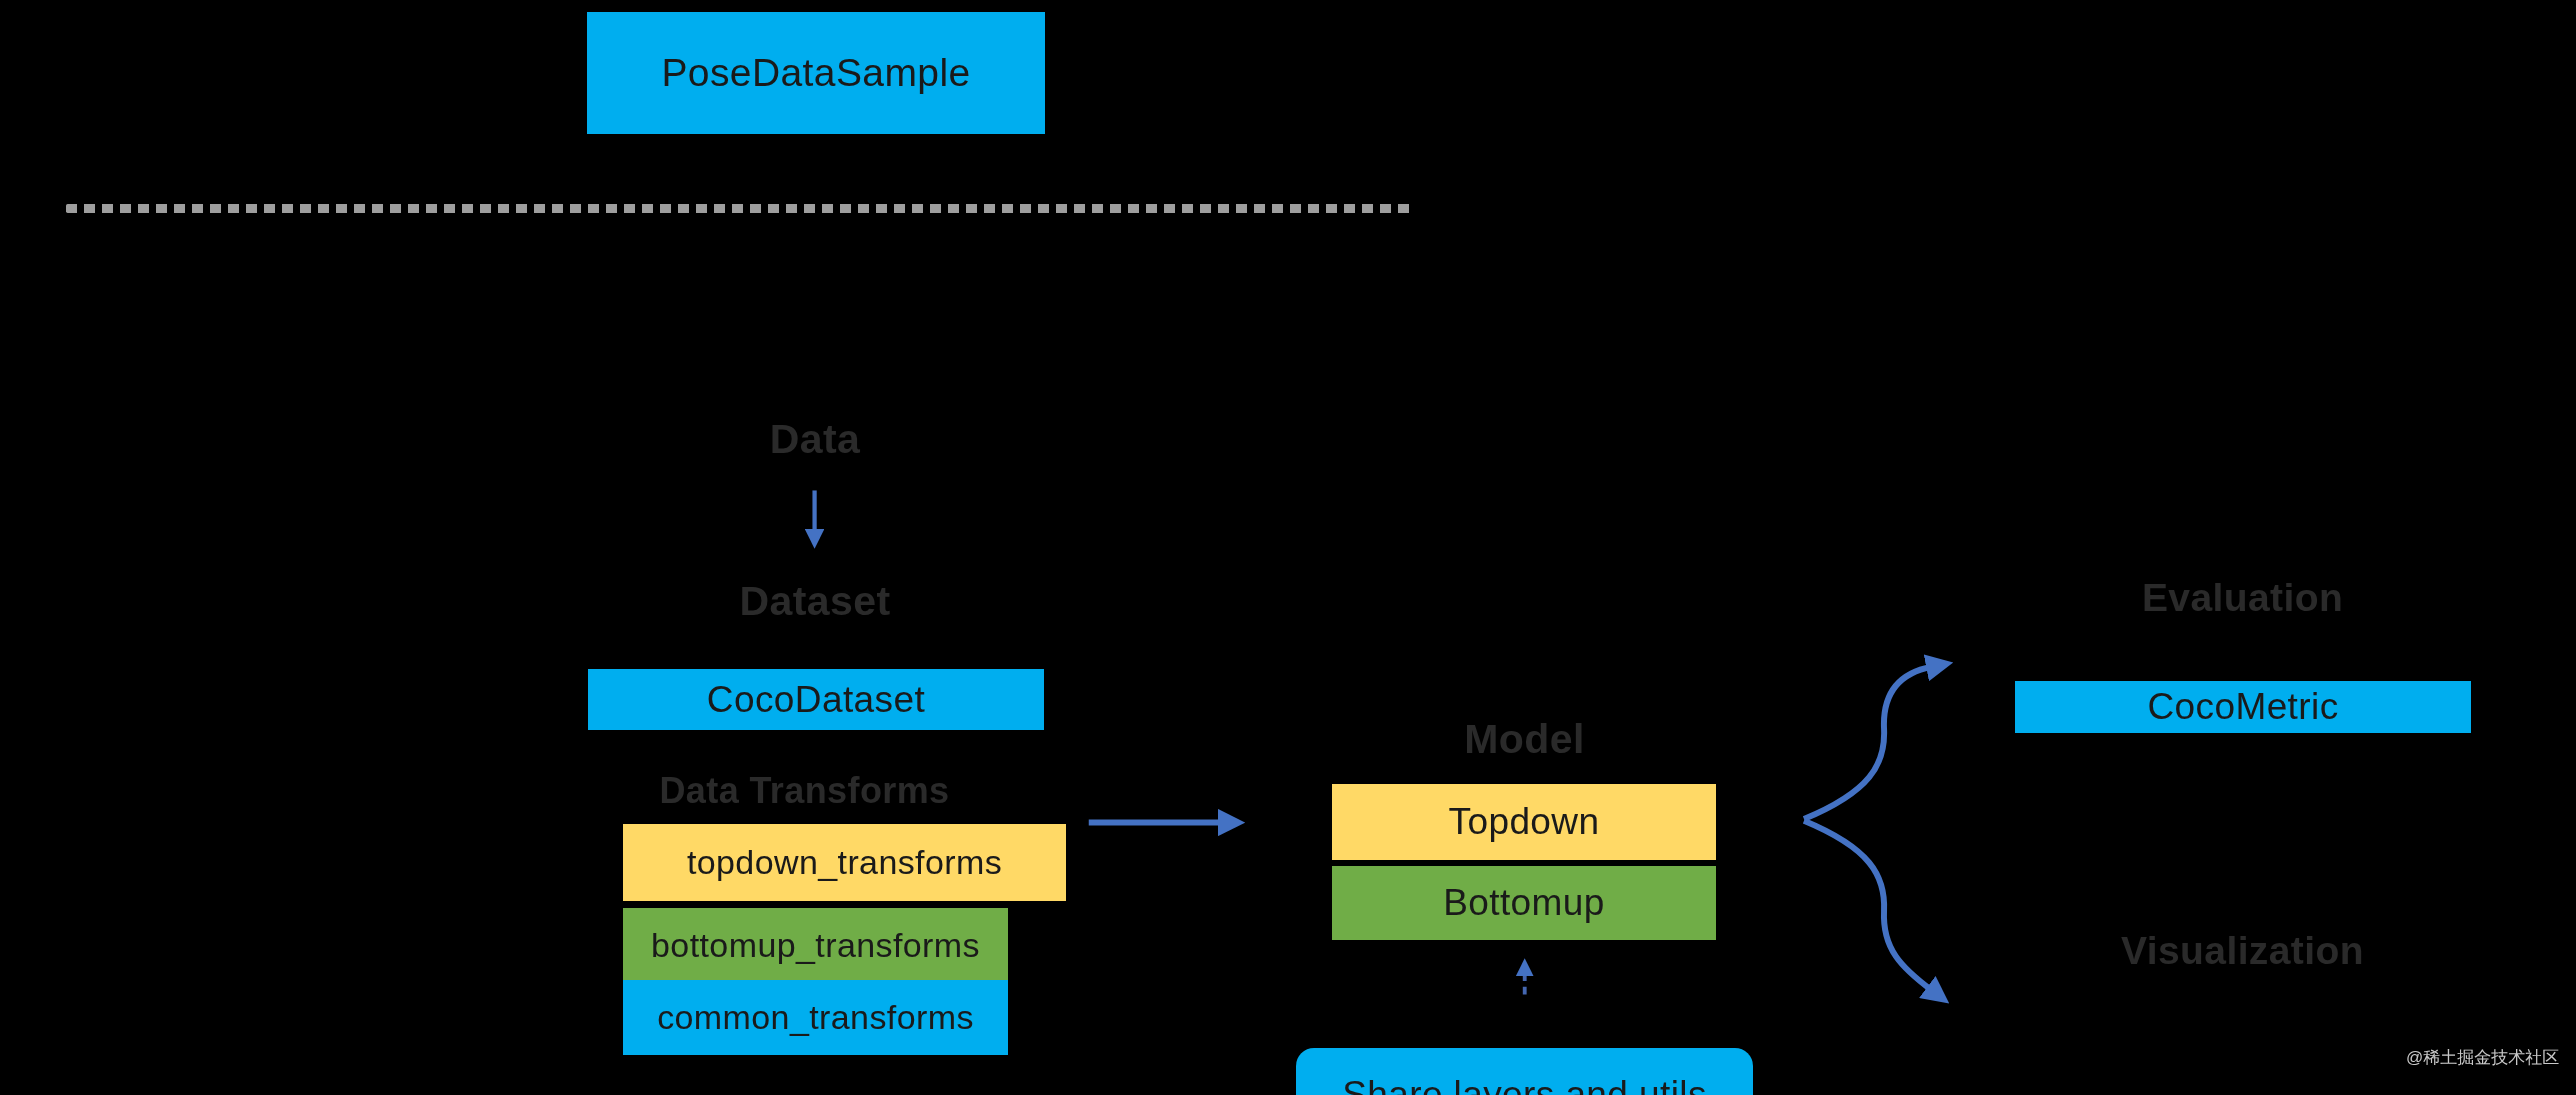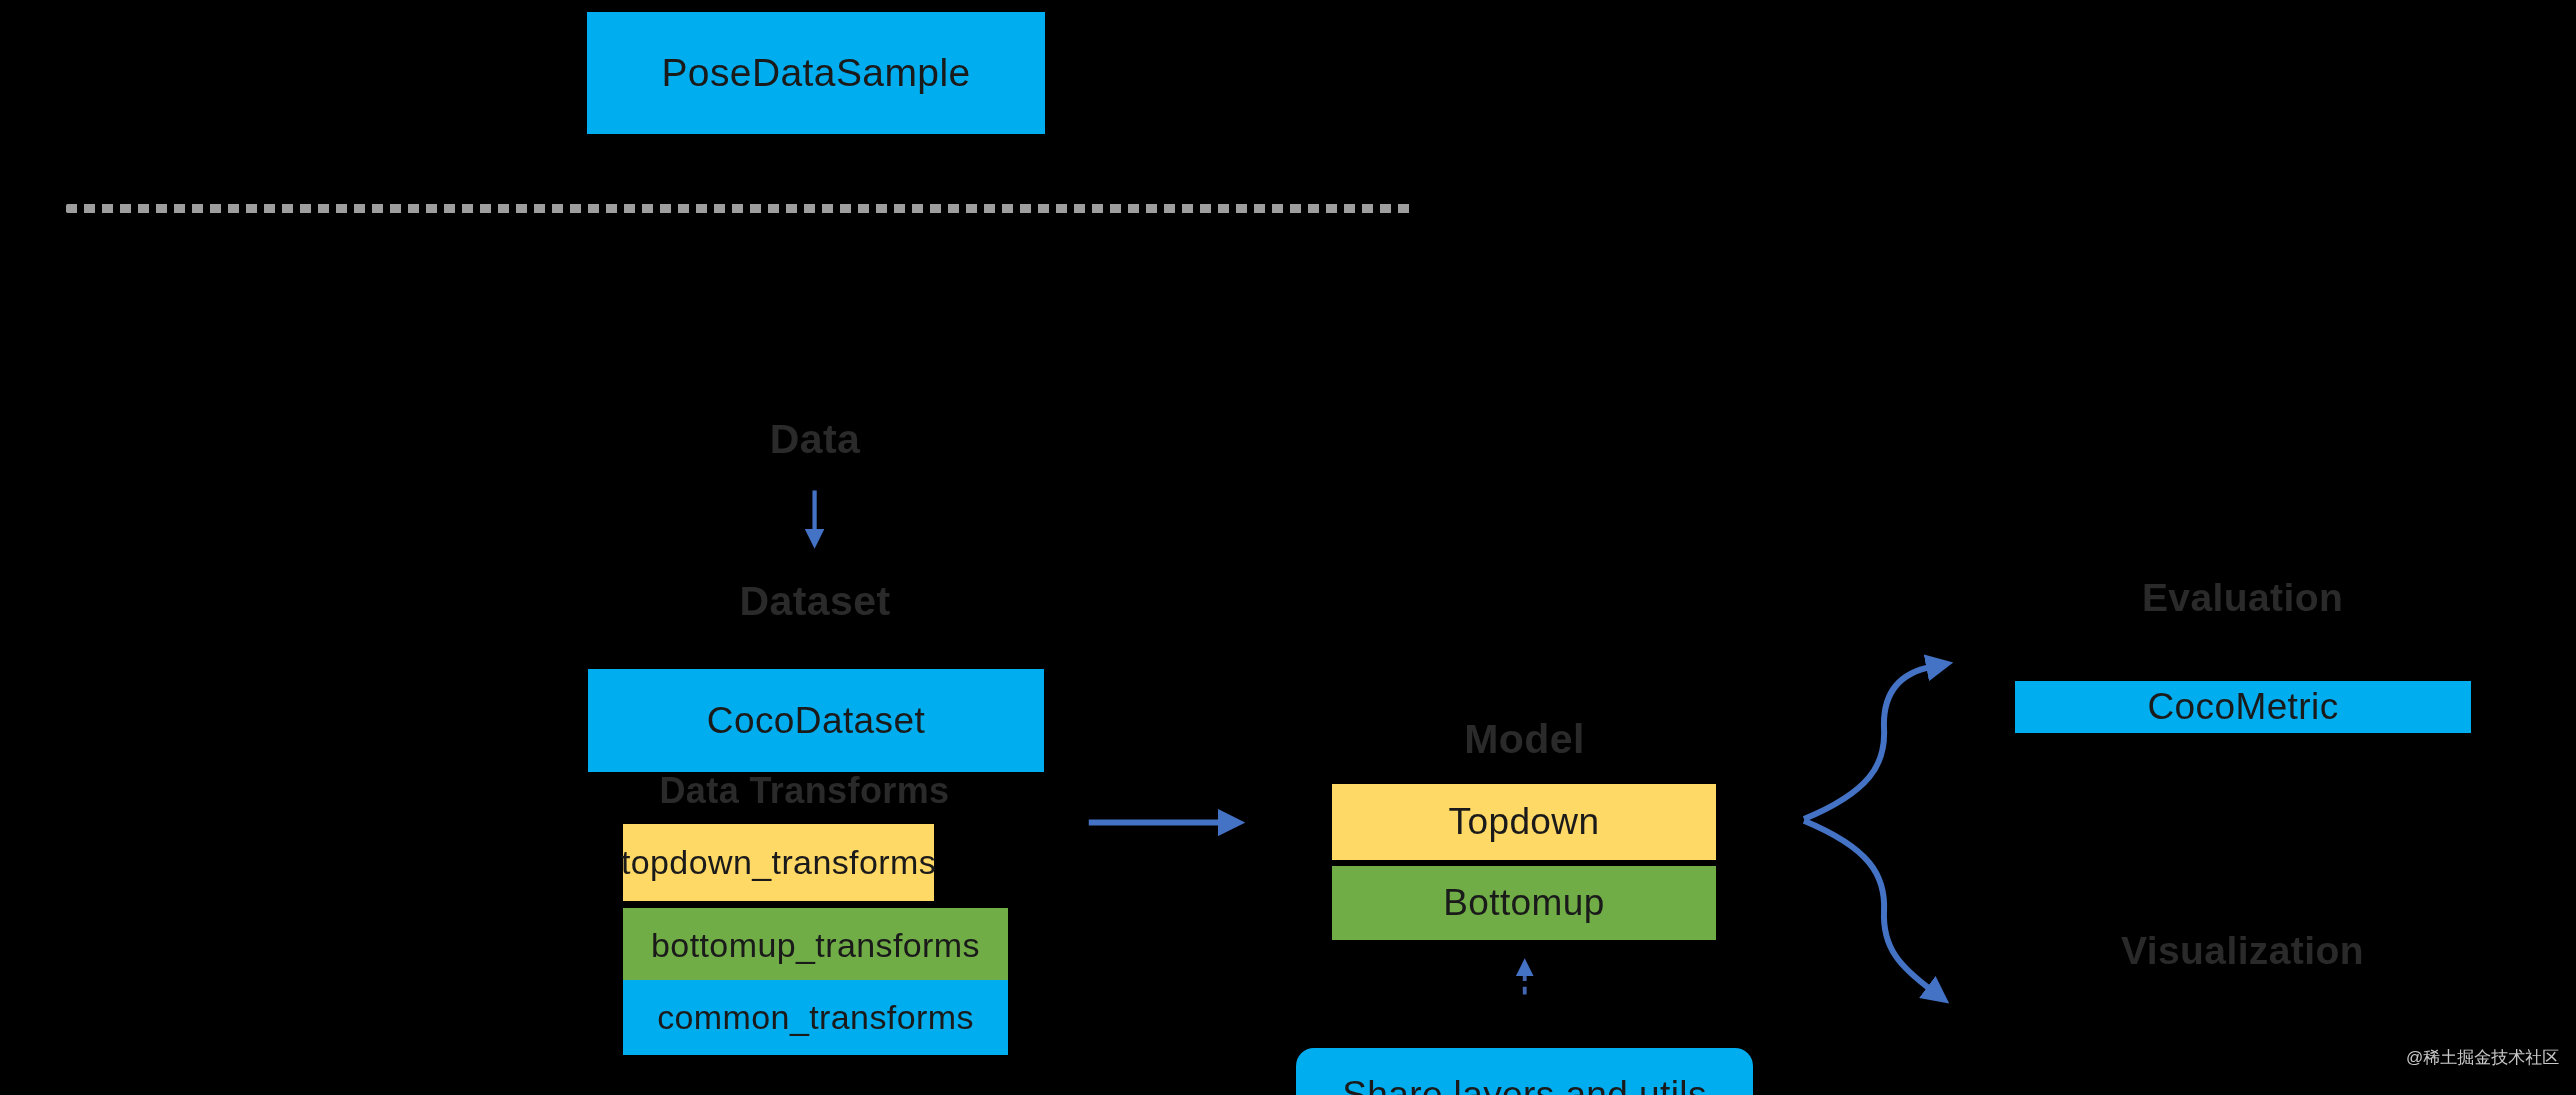--- a/index.html
+++ b/index.html
@@ -60,27 +60,27 @@
   <div class="box box-blue" style="left:587px; top:0px; width:458px; height:122px; font-size:39px;">
     <span>PoseDataSample</span>
   </div>
 
   <div class="dashed-line"></div>
 
   <div class="glabel" style="left:687px; top:416px; width:256px; font-size:41px;">Data</div>
 
   <div class="glabel" style="left:687px; top:578px; width:256px; font-size:41px;">Dataset</div>
 
-  <div class="box box-blue" style="left:588px; top:657px; width:456px; height:103px; font-size:37px;">
+  <div class="box box-blue" style="left:588px; top:657px; width:456px; height:61px; font-size:37px;">
     <span>CocoDataset</span>
   </div>
 
   <div class="glabel" style="left:634px; top:770px; width:341px; font-size:36px;">Data Transforms</div>
 
-  <div class="box box-yellow" style="left:623px; top:812px; width:311px; height:77px; font-size:34px;">
+  <div class="box box-yellow" style="left:623px; top:812px; width:443px; height:77px; font-size:34px;">
     <span>topdown_transforms</span>
   </div>
 
   <div class="box box-green" style="left:623px; top:896px; width:385px; height:74px; font-size:34px;">
     <span>bottomup_transforms</span>
   </div>
 
   <div class="box box-blue" style="left:623px; top:968px; width:385px; height:75px; font-size:34px;">
     <span>common_transforms</span>
   </div>

